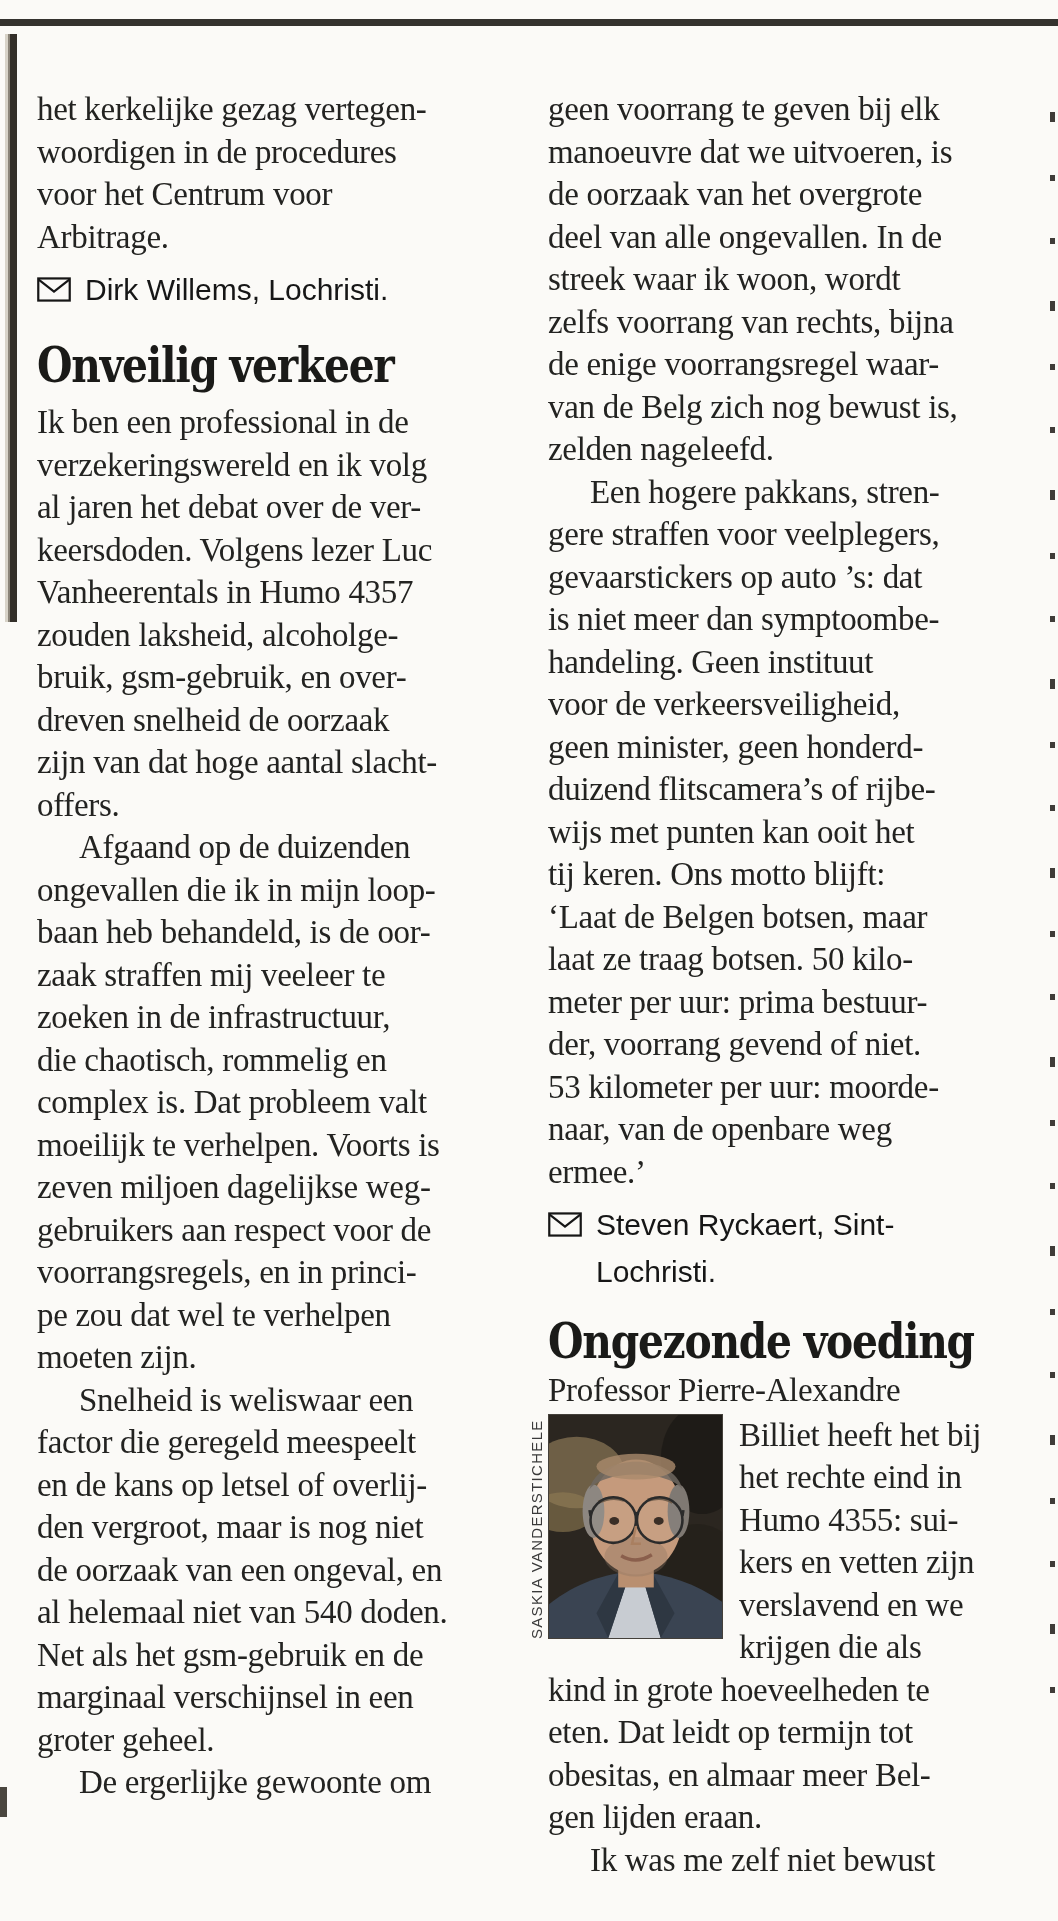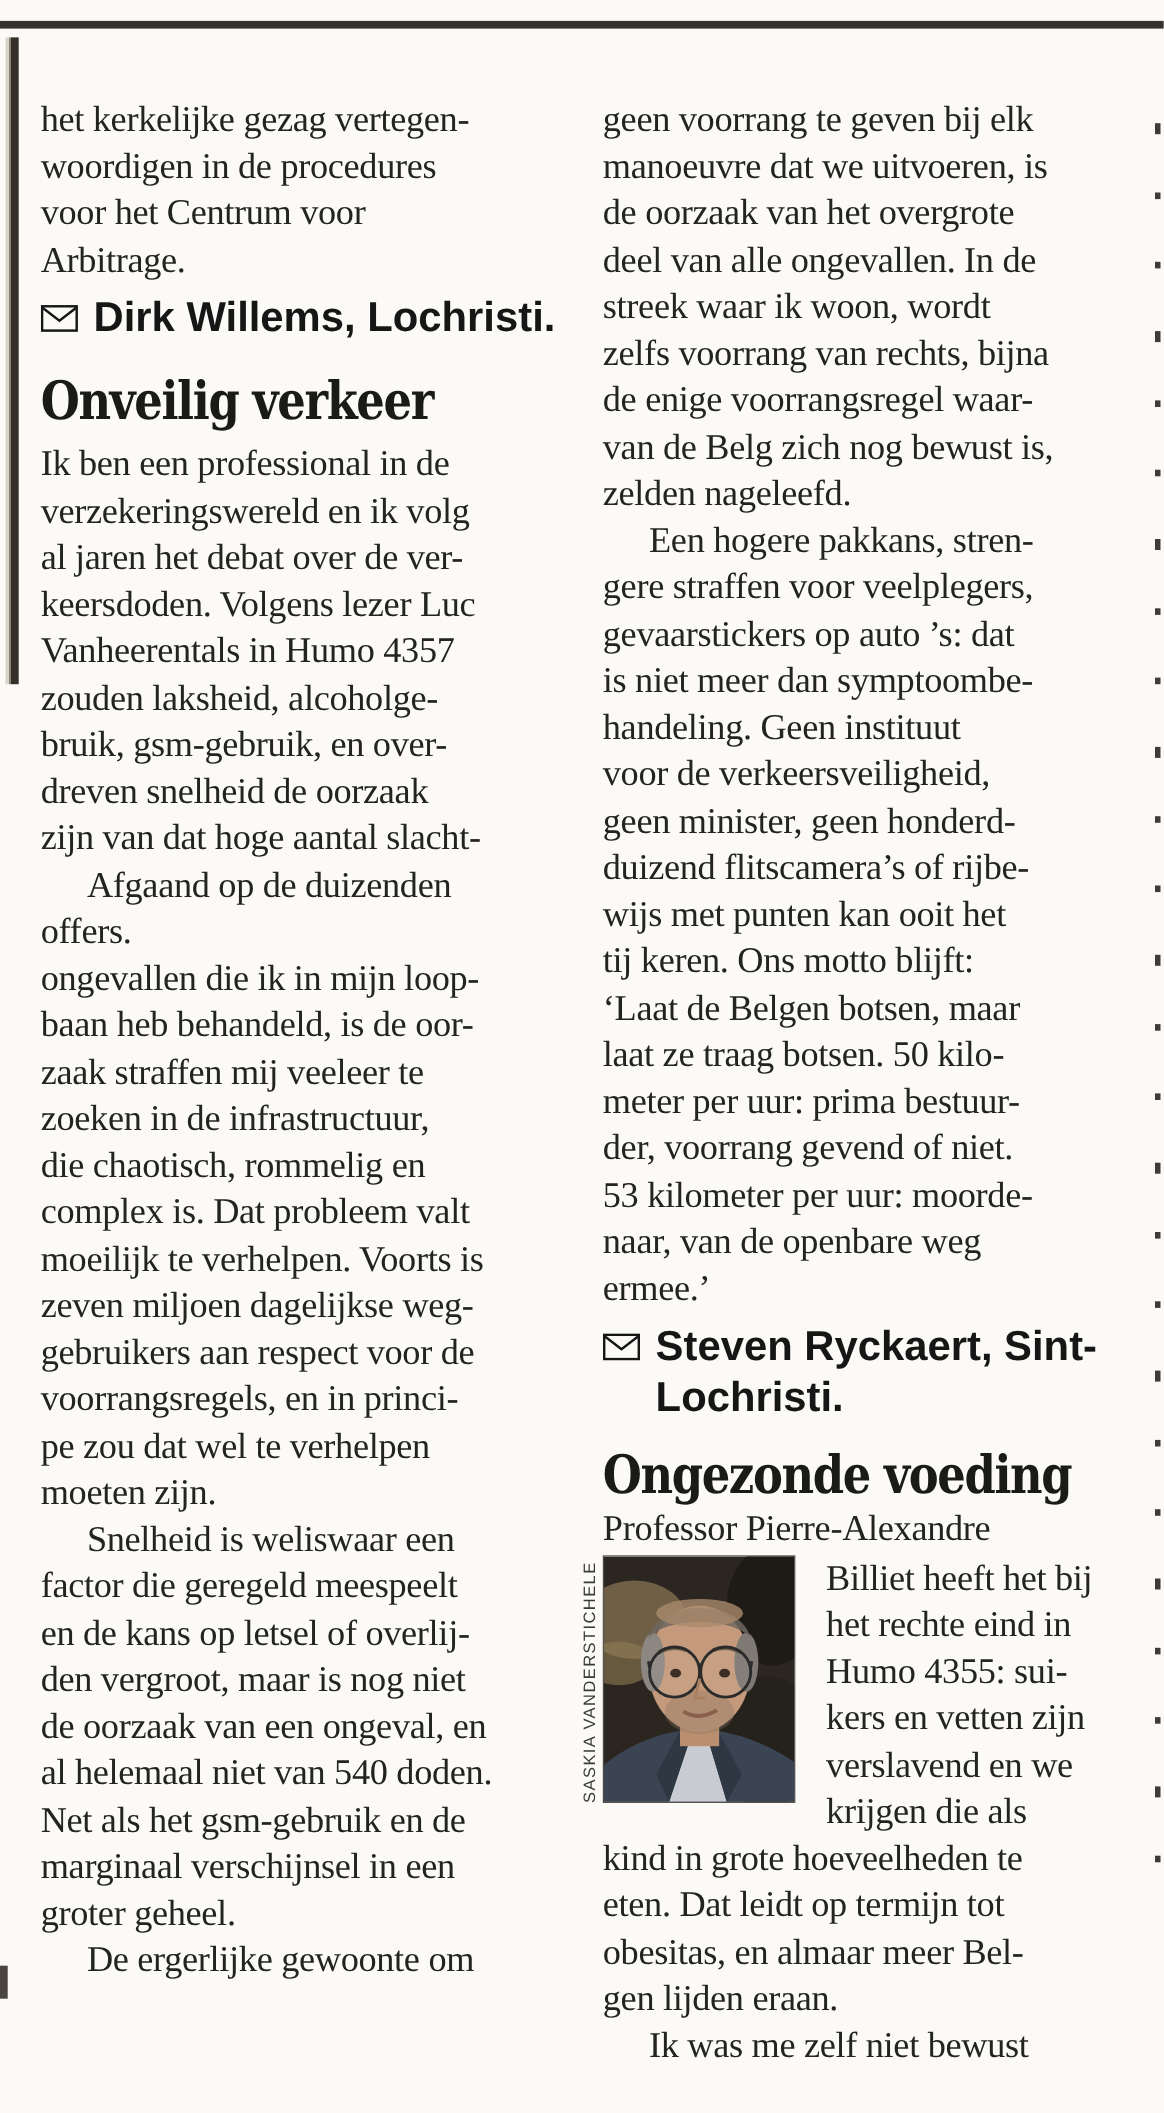--- a/index.html
+++ b/index.html
@@ -12,35 +12,35 @@
   .left-edge{position:absolute;left:5px;top:34px;width:12px;height:588px;
     background:linear-gradient(to right,#d8d3c8 0 3px,#8a8478 3px 5px,#332f29 5px 12px)}
   .left-bottom-mark{position:absolute;left:0;top:1787px;width:7px;height:30px;background:#4a463f}
   .columns{position:absolute;top:88px;left:37px;display:flex}
   .col-left{width:474px;margin-right:37px}
   .col-right{width:480px}
   .line{height:42.5px;line-height:42.5px;font-size:33px;letter-spacing:-0.3px;white-space:nowrap}
   .line b{font-weight:normal}
   .line.indent{padding-left:42px}
   .signature{display:flex;margin-top:8px;font-family:"Liberation Sans",sans-serif;
-    font-weight:bold;font-size:38px;line-height:47px;color:#161616}
+    font-weight:normal;font-size:30px;line-height:47px;color:#161616}
   .signature svg{width:34px;height:25px;margin-top:11px;margin-right:14px;flex:none}
   h2{font-family:"DejaVu Serif",serif;font-weight:bold;font-size:48px;line-height:56px;
     margin:0;color:#1a1a18;letter-spacing:-1.5px;white-space:nowrap;
     transform:scaleX(0.85);transform-origin:left center}
   .col-left h2{margin-top:24px;margin-bottom:8px}
   .col-right h2{margin-top:18px;margin-bottom:0}
   .photo-row{display:flex;margin-left:-22px;margin-top:2px}
   .photo-block{flex:none;display:flex}
   .photo-caption{width:22px;height:225px;writing-mode:vertical-rl;transform:rotate(180deg);
     font-family:"Liberation Sans",sans-serif;font-size:15px;letter-spacing:1.3px;
     color:#3a3a3a;line-height:22px;text-align:left}
   .photo-frame{width:175px;height:225px;border:1px solid #44403a;box-sizing:border-box;flex:none}
   .photo-frame svg{display:block;width:100%;height:100%}
-  .side-lines{margin-left:28px}
+  .side-lines{margin-left:16px}
   .right-marks span{position:absolute;width:5px;height:7px;background:#3f3c38}
 </style>
 </head>
 <body>
 
 <div class="top-rule"></div>
 <div class="left-edge"></div>
 <div class="left-bottom-mark"></div>
 <div class="right-marks" id="right-marks">
     <span style="left: 1050px; top: 112px; height: 10px;"></span>
@@ -94,22 +94,22 @@
     <div class="lines">
         <div class="line">Ik ben een professional in de</div>
         <div class="line">verzekeringswereld en ik volg</div>
         <div class="line">al jaren het debat over de ver-</div>
         <div class="line">keersdoden. Volgens lezer <b>Luc</b></div>
         <div class="line"><b>Vanheerentals</b> in Humo 4357</div>
         <div class="line">zouden laksheid, alcoholge-</div>
         <div class="line">bruik, gsm-gebruik, en over-</div>
         <div class="line">dreven snelheid de oorzaak</div>
         <div class="line">zijn van dat hoge aantal slacht-</div>
+        <div class="line">offers.</div>
         <div class="line indent">Afgaand op de duizenden</div>
-        <div class="line">offers.</div>
         <div class="line">ongevallen die ik in mijn loop-</div>
         <div class="line">baan heb behandeld, is de oor-</div>
         <div class="line">zaak straffen mij veeleer te</div>
         <div class="line">zoeken in de infrastructuur,</div>
         <div class="line">die chaotisch, rommelig en</div>
         <div class="line">complex is. Dat probleem valt</div>
         <div class="line">moeilijk te verhelpen. Voorts is</div>
         <div class="line">zeven miljoen dagelijkse weg-</div>
         <div class="line">gebruikers aan respect voor de</div>
         <div class="line">voorrangsregels, en in princi-</div>

